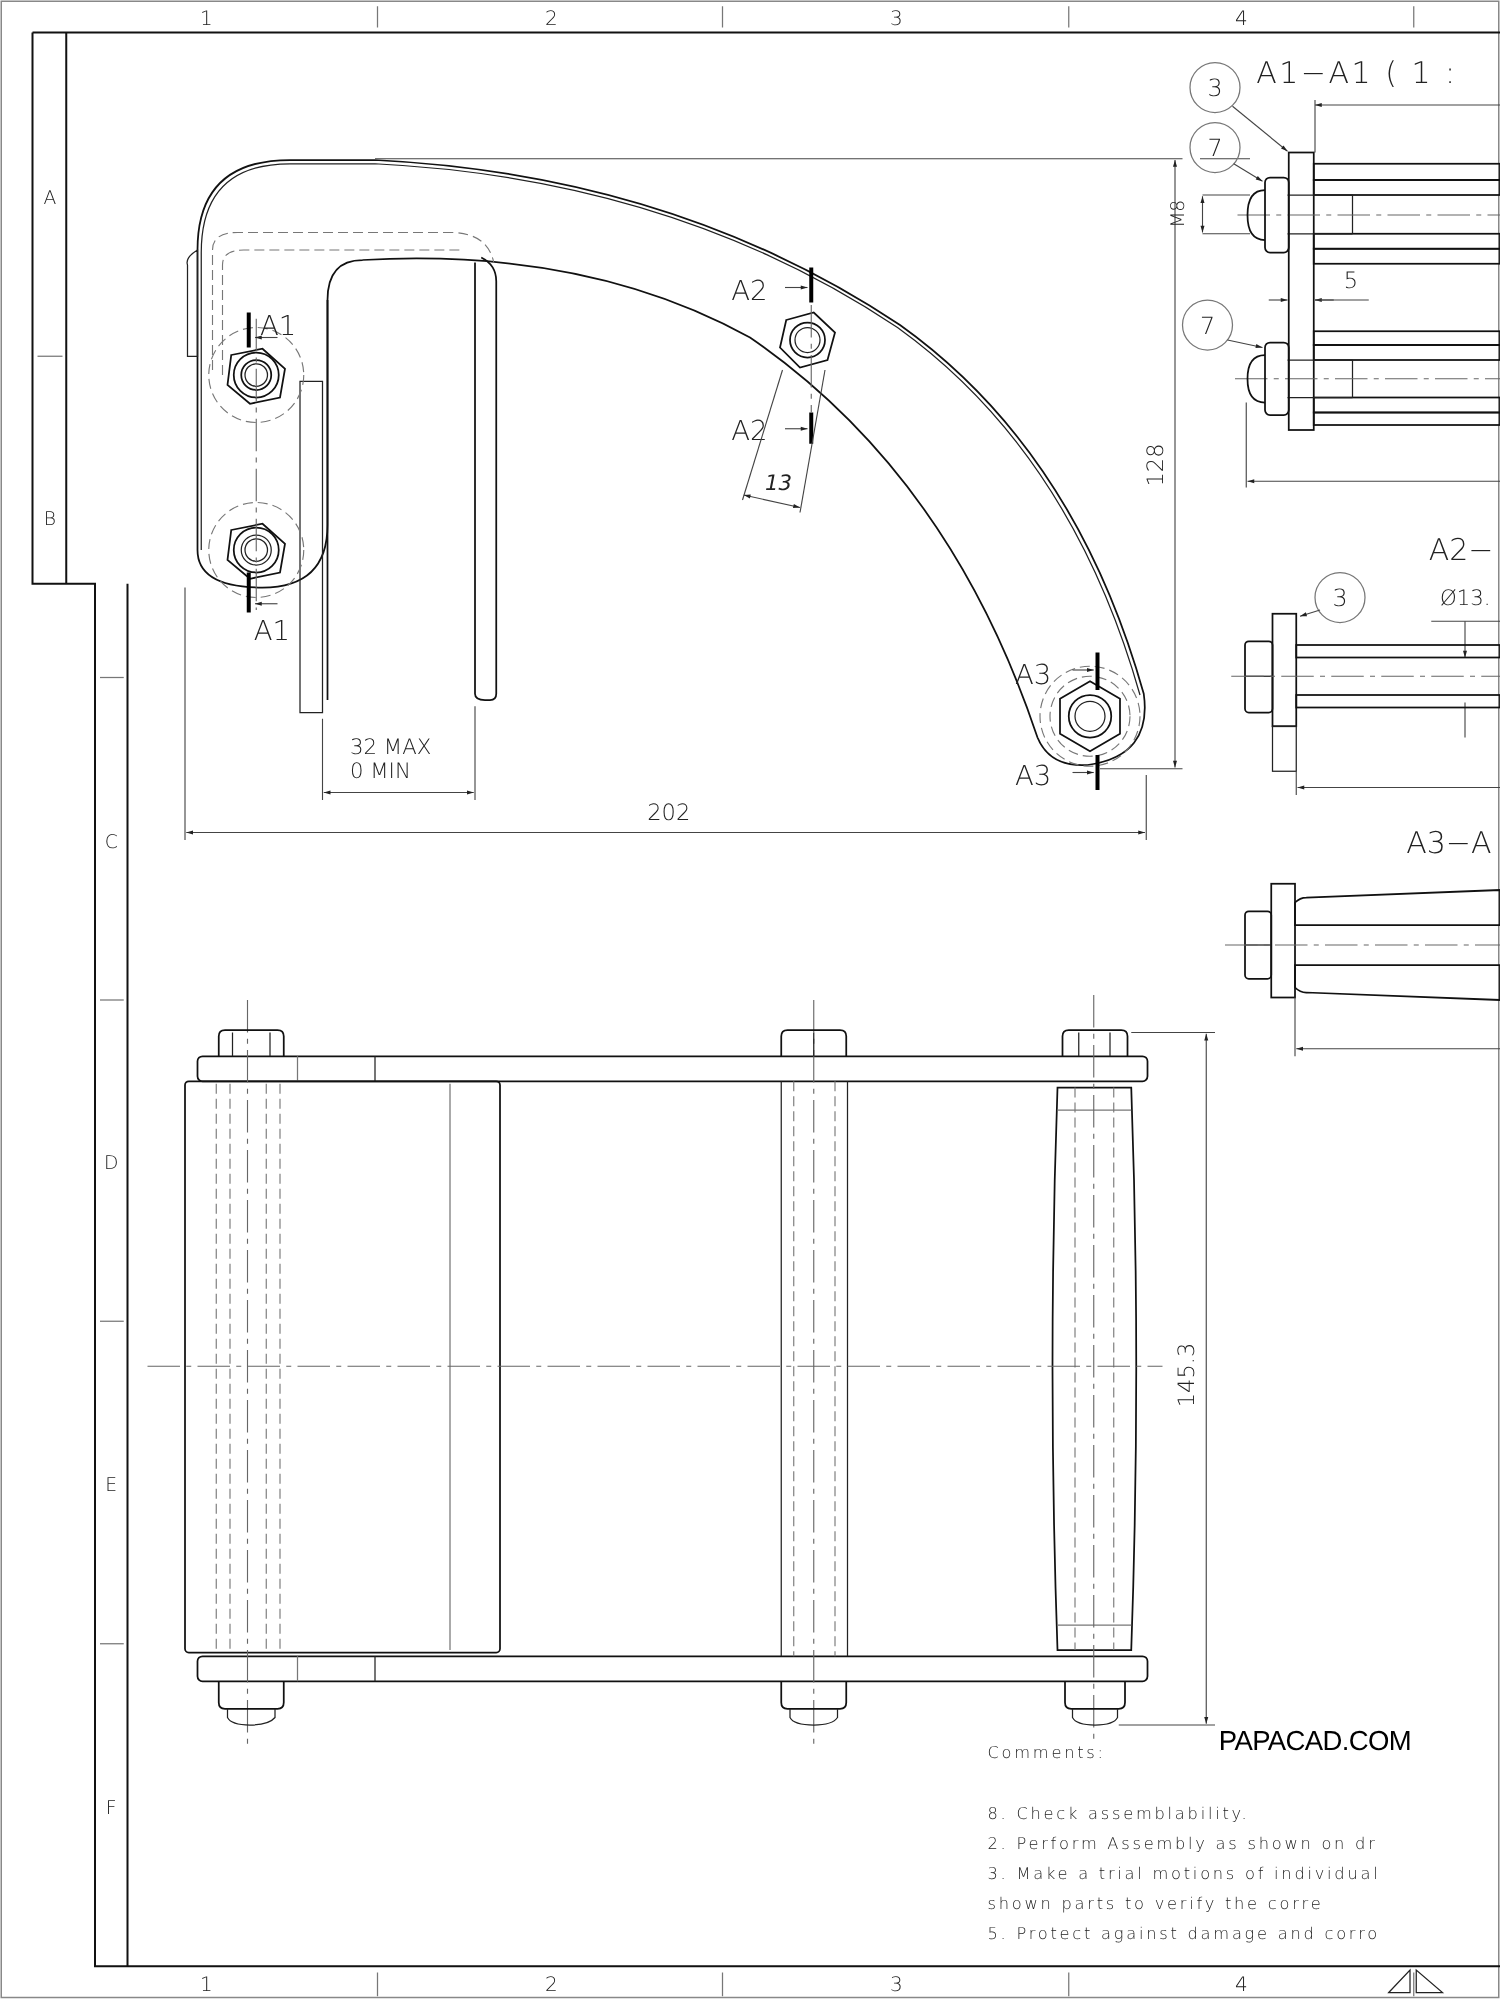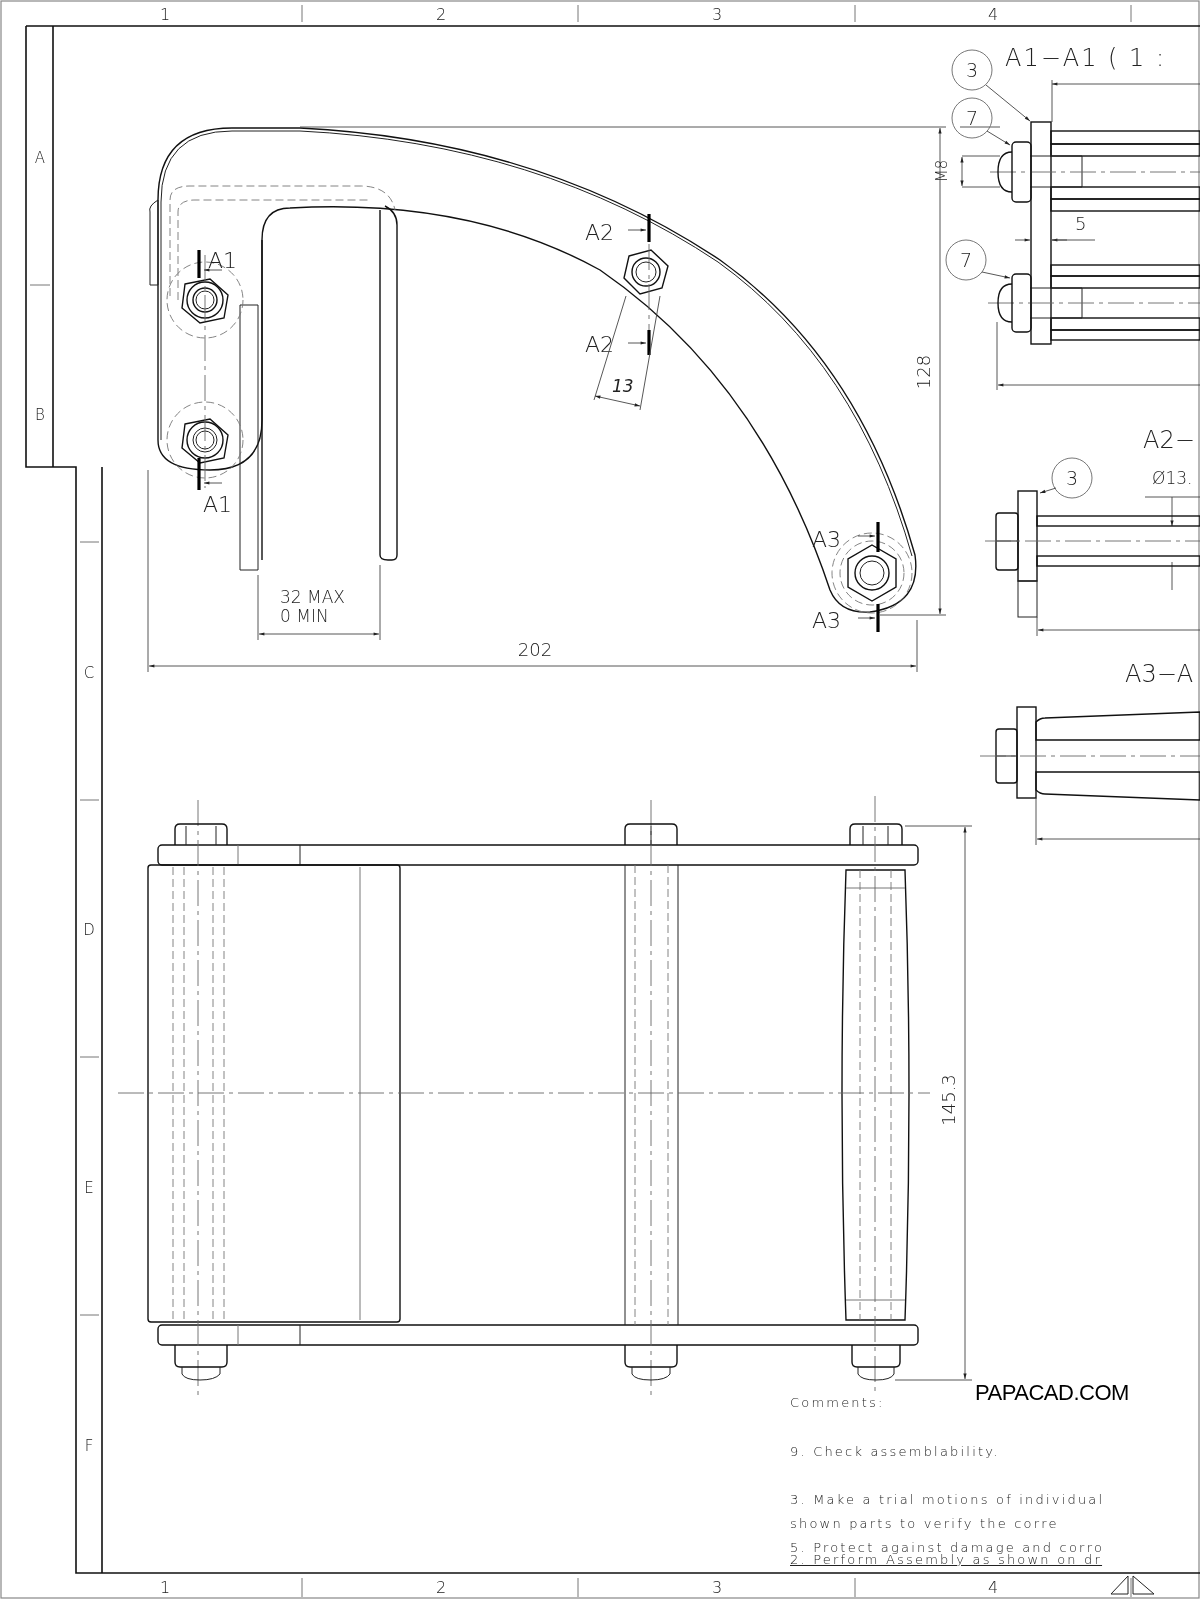--- a/index.html
+++ b/index.html
@@ -349,17 +349,17 @@
     <line x1="996" y1="756" x2="1017" y2="756" class="part2"></line>
     <line x1="980" y1="756" x2="1200" y2="756" class="center"></line>
     <line x1="1036" y1="798" x2="1036" y2="845" class="dim"></line>
     <line x1="1037" y1="839" x2="1200" y2="839" class="dim" marker-start="url(#arr)"></line>
   </g>
 
   <text class="brand" x="975" y="1400">PAPACAD.COM</text>
 </svg>
 
 <div class="comments" style="top:1395px;">Comments:</div>
-<div class="comments" style="top:1444px;">9.  Check  assemblability.</div>
-<div class="comments" style="top:1552px;text-decoration:underline;">2.  Perform  Assembly  as  shown  on  dr</div>
+<div class="comments" style="top:1444px;">8.  Check  assemblability.</div>
+<div class="comments" style="top:1468px;">2.  Perform  Assembly  as  shown  on  dr</div>
 <div class="comments" style="top:1492px;">3.  Make  a  trial  motions  of  individual</div>
 <div class="comments" style="top:1516px;">      shown  parts  to  verify  the  corre</div>
 <div class="comments" style="top:1540px;">5.  Protect  against  damage  and  corro</div>
 
 </body></html>

